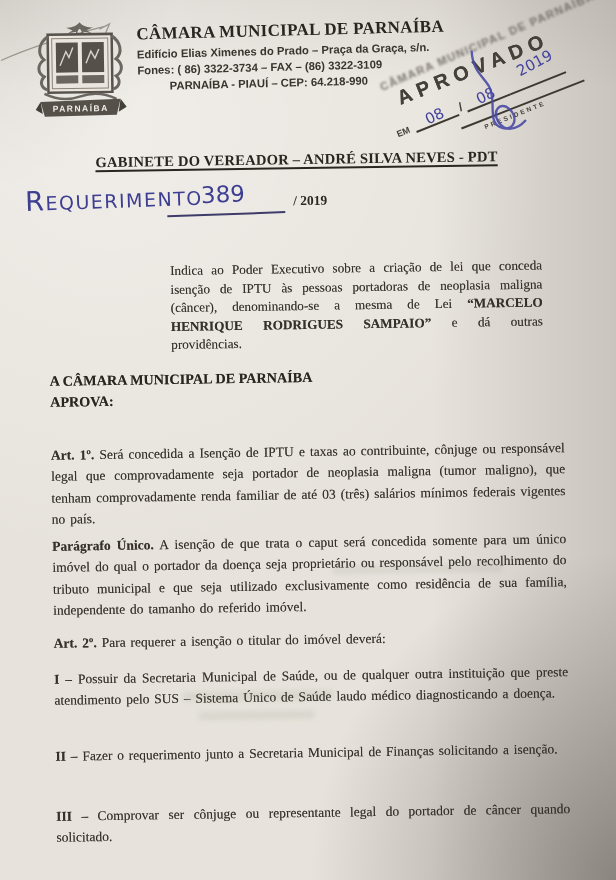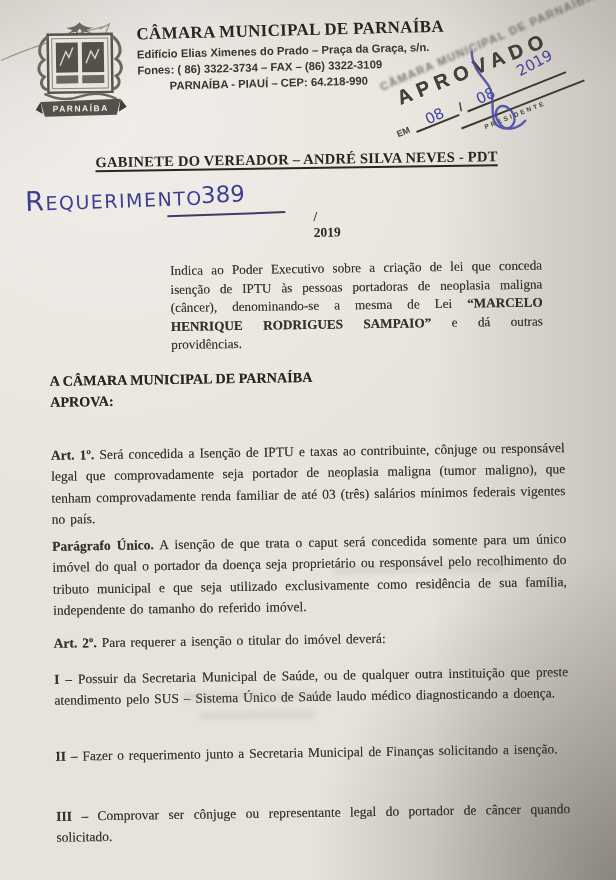--- a/index.html
+++ b/index.html
@@ -43,21 +43,21 @@
   .sig-svg{position:absolute;top:8px;left:86px;}
 
   
   .office{position:absolute;top:151px;left:0;width:600px;text-align:center;font-weight:bold;font-size:14.6px;letter-spacing:0.2px;color:#29251f;text-decoration:underline;text-underline-offset:3px;text-decoration-thickness:1.5px;}
 
   
   .req{position:absolute;top:180px;left:28px;width:320px;height:42px;}
   .hw-word{position:absolute;left:0;top:0;font-family:"DejaVu Sans",sans-serif;font-variant:small-caps;font-size:27px;letter-spacing:1.5px;color:#3d3d92;transform:rotate(-1.2deg);white-space:nowrap;}
   .hw-num{position:absolute;left:176px;top:0px;font-family:"DejaVu Sans",sans-serif;font-size:23px;color:#3d3d92;transform:rotate(-1.5deg);}
   .req-underline{position:absolute;left:142px;top:32px;width:118px;border-bottom:2.6px solid #3e3b68;transform:rotate(-1.2deg);}
-  .req-year{position:absolute;left:268px;top:29px;font-weight:bold;font-size:13.5px;color:#2c2822;margin-left:20px;}
+  .req-year{position:absolute;left:268px;top:13px;font-weight:bold;font-size:13.5px;color:#2c2822;}
 
   
   .para{position:absolute;text-align:justify;color:#35312a;text-shadow:0 0 0.5px rgba(53,49,42,0.55);}
   .lead{font-weight:bold;}
   .ementa{top:247px;left:172px;width:372px;font-size:13.2px;line-height:18.5px;word-spacing:3px;}
   .bold{font-weight:bold;}
   .preamble{position:absolute;top:367px;left:50px;font-weight:bold;font-size:14.2px;line-height:20.5px;color:#29251f;text-shadow:0 0 0.5px rgba(41,37,31,0.55);}
   .bodypara{font-size:13.5px;line-height:21.5px;word-spacing:1.5px;width:514px;left:50px;}
   .art1{top:427px;} .pu{top:518px;} .art2{top:615px;width:520px;text-align:left;}
   .i1{top:651px;} .i2{top:728px;} .i3{top:788px;}

